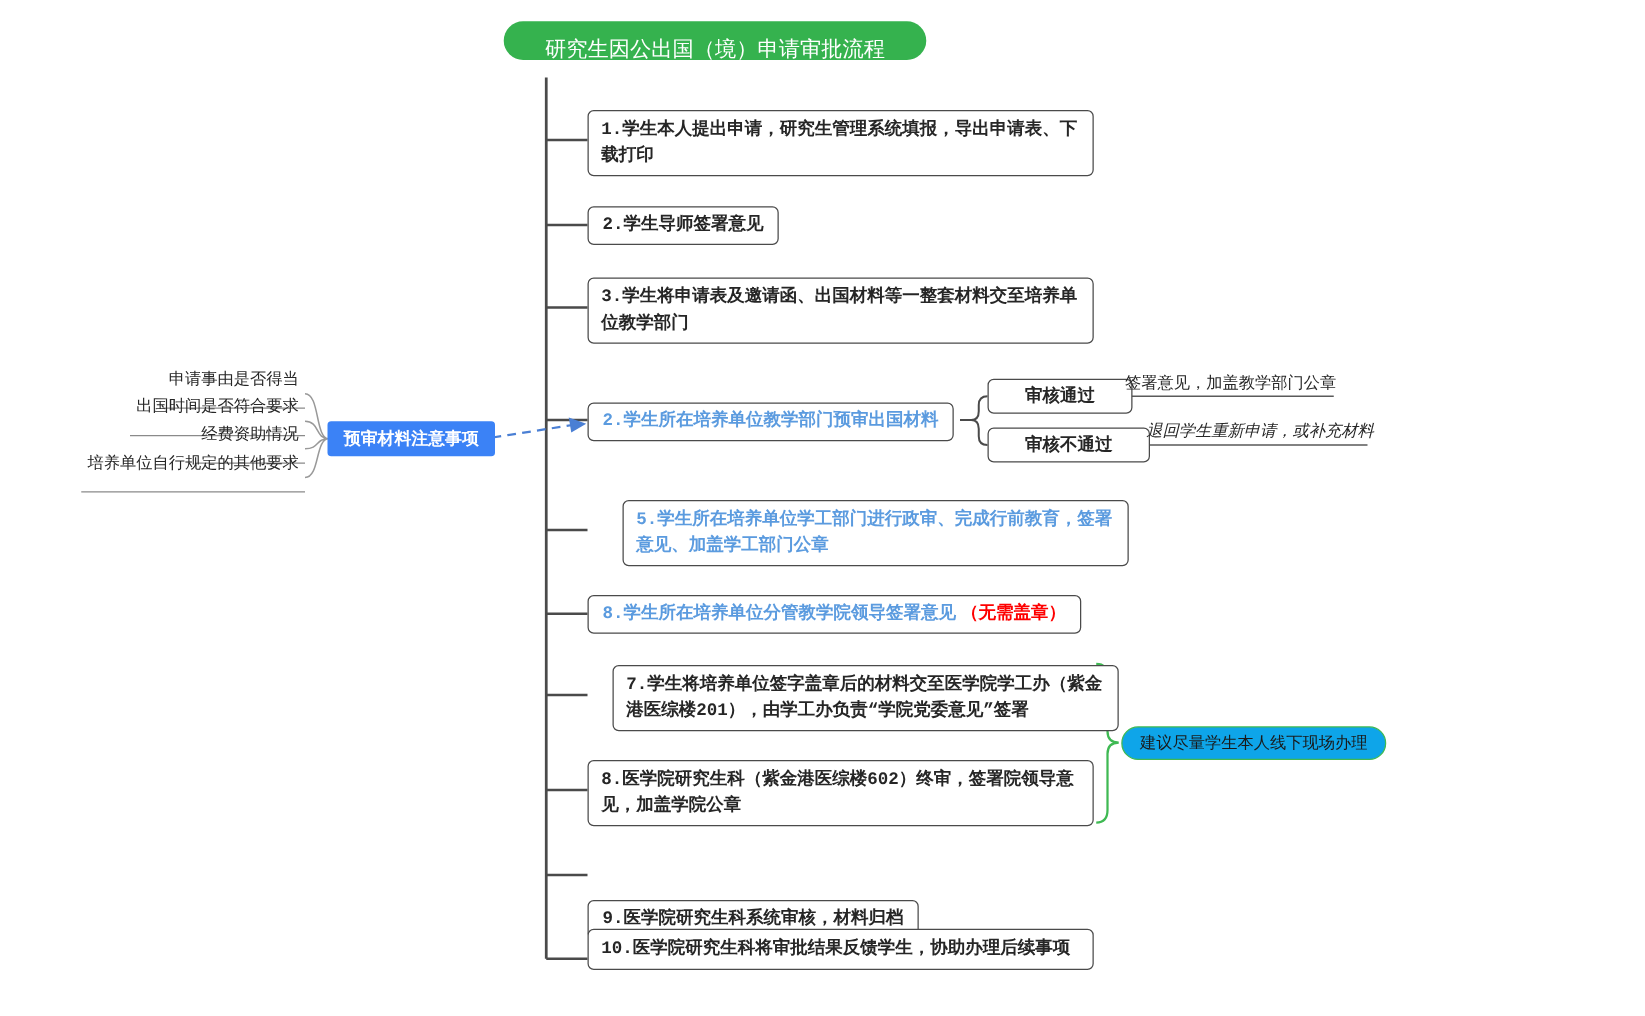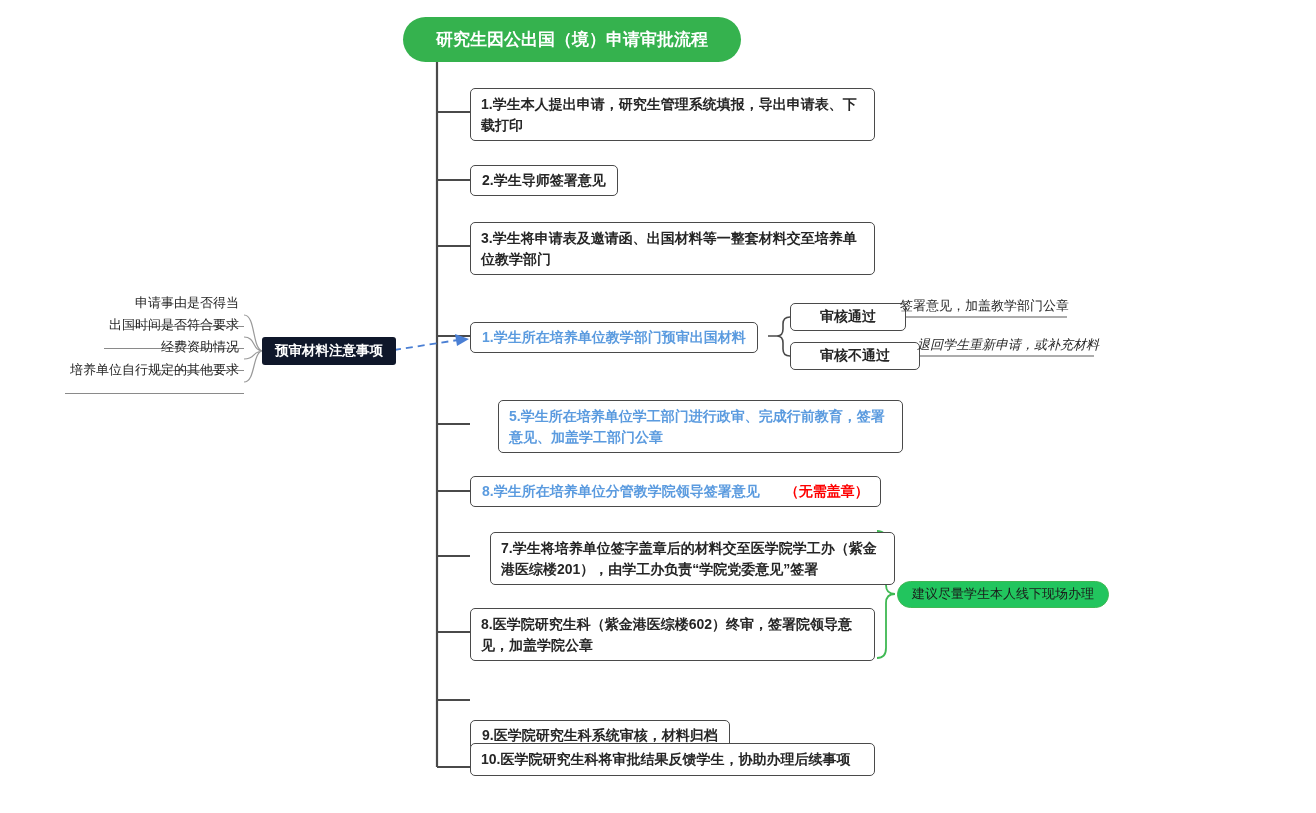--- a/index.html
+++ b/index.html
@@ -4,54 +4,55 @@
 <style>
   html,body{margin:0;padding:0;background:#fff;}
   #canvas{
     position:relative;width:1316px;height:813px;background:#ffffff;overflow:hidden;
     font-family:"Liberation Sans","DejaVu Sans",sans-serif;
   }
   #wires{position:absolute;left:0;top:0;width:1316px;height:813px;z-index:1;}
   .node{position:absolute;z-index:2;box-sizing:border-box;}
 
   .title-pill{
-    left:403px;top:17px;height:45px;line-height:45px;
-    background:#35B24E;color:#ffffff;font-size:17px;font-weight:bold;
+    left:403px;top:17px;height:31px;line-height:45px;
+    background:#35B24E;color:#ffffff;font-size:17px;font-weight:normal;
     border-radius:23px;padding:0 33px;white-space:nowrap;
   }
   .step{
     background:#ffffff;border:1.4px solid #4a4a4a;border-radius:5px;
     color:#262626;font-size:14px;font-weight:bold;line-height:1.48;
     padding:5px 10px;
+    font-family:Liberation Mono, monospace;
   }
   .wrap2{width:405px;}
   .oneline{white-space:nowrap;padding:4px 11px;}
   .blue-text{color:#5B9BDF;}
-  .red-suffix{color:#FE0000;margin-left:25px;}
+  .red-suffix{color:#FE0000;margin-left:4px;}
 
   .side-label{
     left:262px;top:337px;height:28px;line-height:28px;
-    background:#0f172a;color:#ffffff;font-size:13.5px;font-weight:bold;
+    background:#3b82f6;color:#ffffff;font-size:13.5px;font-weight:bold;
     border-radius:3px;padding:0 13px;white-space:nowrap;
   }
   .pre-item{
     right:1072px;color:#262626;font-size:13px;line-height:17px;
     white-space:nowrap;border-bottom:1.2px solid #8a8a8a;padding:0 5px 15px 5px;
   }
   .mini-box{
     background:#ffffff;border:1.4px solid #4a4a4a;border-radius:5px;
     color:#262626;font-size:14px;font-weight:bold;line-height:25px;height:28px;
     padding:0 29px;white-space:nowrap;text-align:center;
   }
   .branch-note{
     color:#262626;font-size:13px;line-height:17px;white-space:nowrap;
   }
   .advice-pill{
     left:897px;top:581px;height:27px;line-height:24px;
-    background:#22c55e;border:1.6px solid #3FB953;border-radius:14px;
+    background:#0ea5e9;border:1.6px solid #3FB953;border-radius:14px;
     color:#1a1a1a;font-size:13px;padding:0 14px;white-space:nowrap;
   }
 </style>
 </head>
 <body>
 
 <div id="canvas">
 
   <svg id="wires" viewBox="0 0 1316 813">
 
@@ -76,21 +77,21 @@
   <div class="node step wrap2" style="left:470px;top:88px;">
     <span>1.学生本人提出申请，研究生管理系统填报，导出申请表、下载打印</span>
   </div>
   <div class="node step oneline" style="left:470px;top:165px;">
     <span>2.学生导师签署意见</span>
   </div>
   <div class="node step wrap2" style="left:470px;top:222px;">
     <span>3.学生将申请表及邀请函、出国材料等一整套材料交至培养单位教学部门</span>
   </div>
   <div class="node step oneline" style="left:470px;top:322px;">
-    <span class="blue-text">1.学生所在培养单位教学部门预审出国材料</span>
+    <span class="blue-text">2.学生所在培养单位教学部门预审出国材料</span>
   </div>
   <div class="node step wrap2" style="left:470px;top:400px;margin-left:28px;">
     <span class="blue-text">5.学生所在培养单位学工部门进行政审、完成行前教育，签署意见、加盖学工部门公章</span>
   </div>
   <div class="node step oneline" style="left:470px;top:476px;">
     <span class="blue-text">8.学生所在培养单位分管教学院领导签署意见</span><span class="red-suffix">（无需盖章）</span>
   </div>
   <div class="node step wrap2" style="left:490px;top:532px;">
     <span>7.学生将培养单位签字盖章后的材料交至医学院学工办（紫金港医综楼201），由学工办负责“学院党委意见”签署</span>
   </div>

